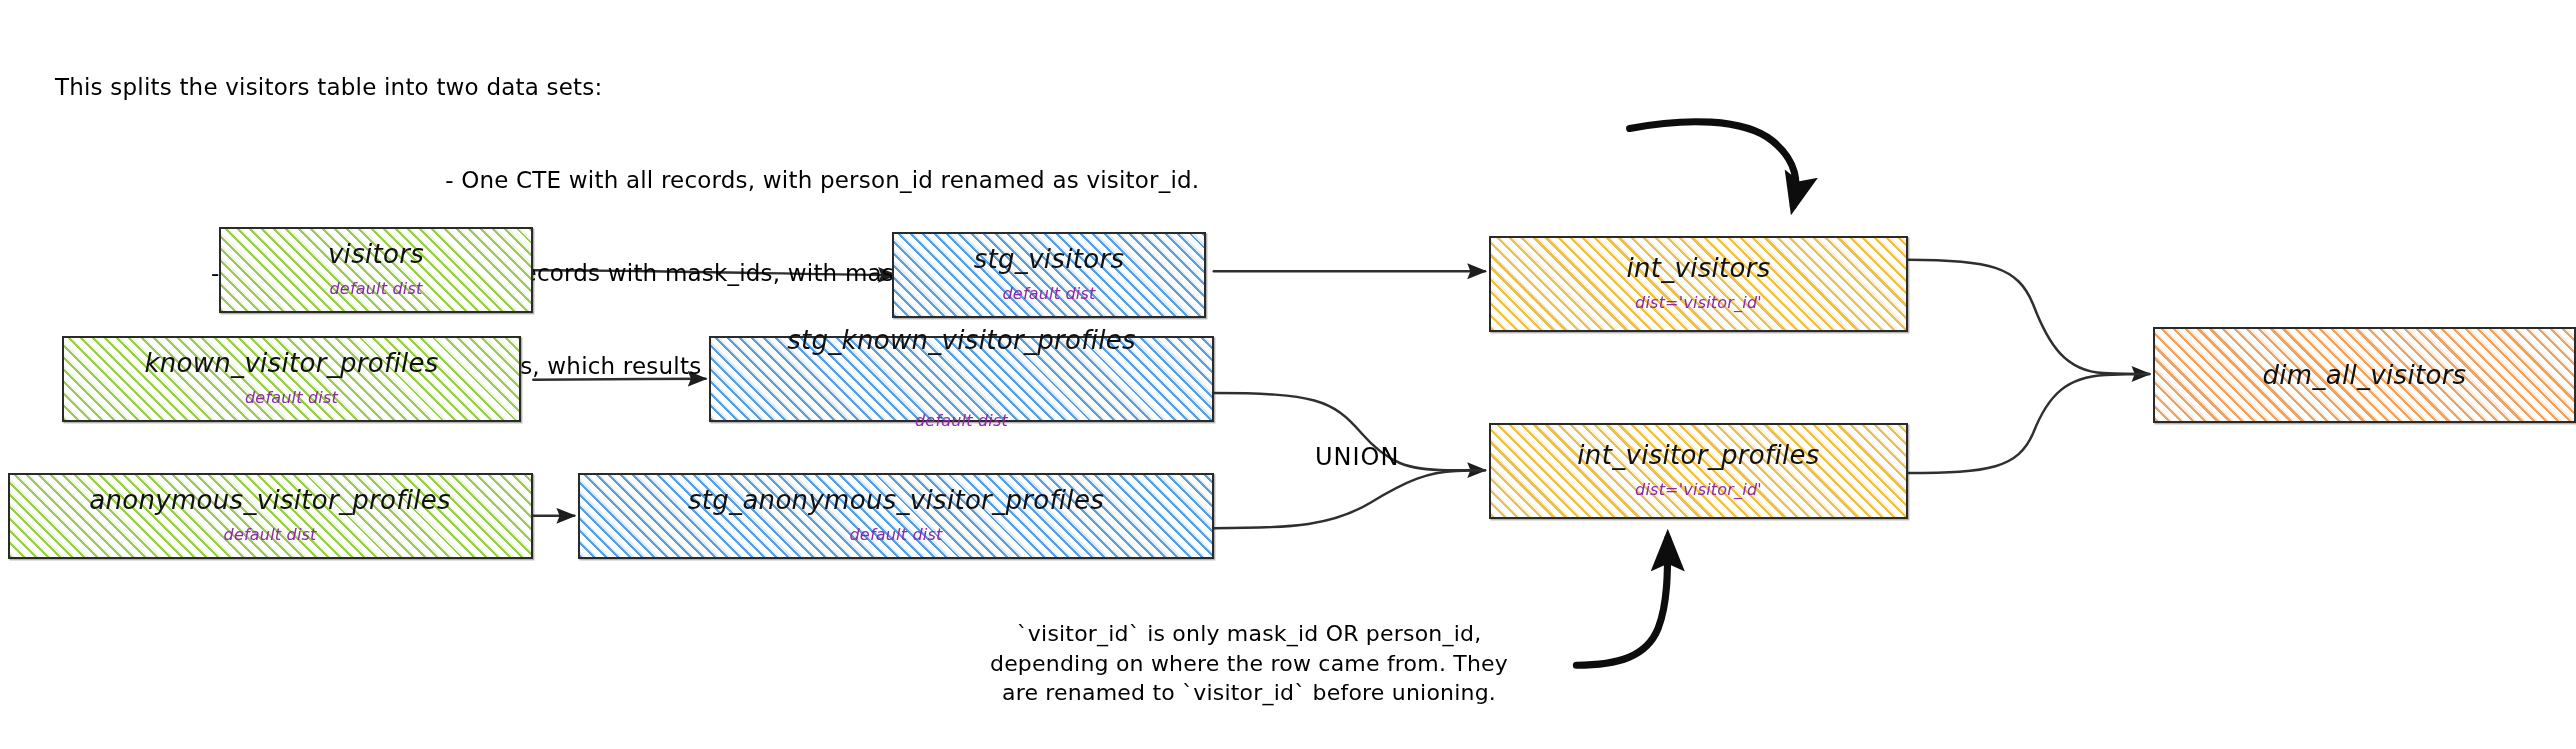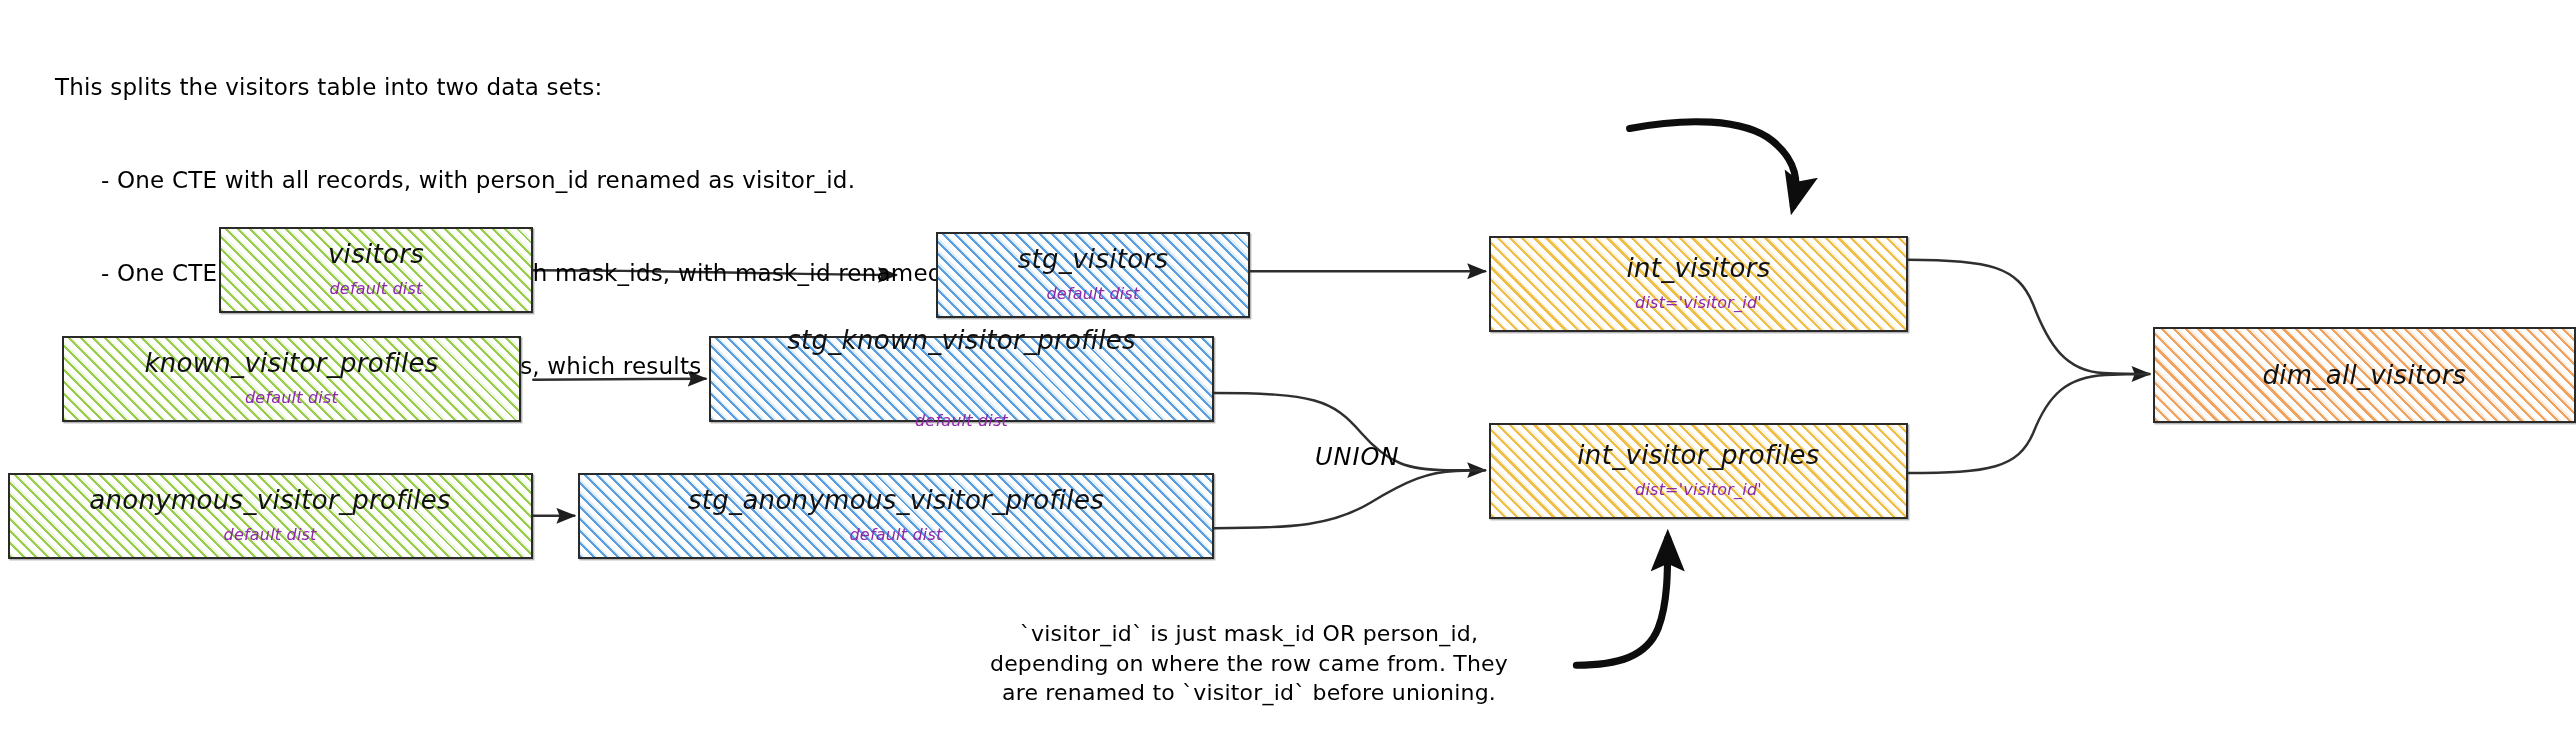--- a/index.html
+++ b/index.html
@@ -28,38 +28,38 @@
   #header-note {
     left: 55px;
     top: 9.5px;
     font-size: 23px;
     line-height: 31px;
   }
   #header-note .l1 { display: block; }
   #header-note .li {
     display: block;
     padding-left: 46px;
+    text-align: right;
   }
   #bottom-note {
     left: 916px;
     top: 619px;
     font-size: 22px;
     line-height: 29.5px;
     text-align: center;
     white-space: normal;
     width: 666px;
   }
   #bottom-note span { display: block; }
 
   #union-label {
     position: absolute;
     left: 1315px;
     top: 443px;
     font-size: 24px;
-    font-style: italic;
     letter-spacing: 1px;
     color: #000;
   }
 
   
   .node {
     position: absolute;
     box-sizing: border-box;
     border: 2.4px solid #2a2a2a;
     display: flex;
@@ -180,41 +180,41 @@
   </svg>
 
   <div class="note" id="header-note">
     <span class="l1">This splits the visitors table into two data sets:</span>
     <span class="li">- One CTE with all records, with person_id renamed as visitor_id.</span>
     <span class="li">- One CTE filtered to only records with mask_ids, with mask_id renamed as visitor_id</span>
     <span class="li">- One CTE to union the two data sets, which results in a grain of one row per profile collected.</span>
   </div>
 
   <div class="note" id="bottom-note">
-    <span>`visitor_id` is just mask_id OR person_id,</span>
+    <span>`visitor_id` is only mask_id OR person_id,</span>
     <span>depending on where the row came from. They</span>
     <span>are renamed to `visitor_id` before unioning.</span>
   </div>
 
   <div id="union-label">UNION</div>
 
   <div id="node-layer">
       <div class="node fill-green" style="left: 219px; top: 227px; width: 314px; height: 86px;">
         <div class="title">visitors</div>
         <div class="sub">default dist</div>
       </div>
       <div class="node fill-green" style="left: 62px; top: 336px; width: 459px; height: 86px;">
         <div class="title">known_visitor_profiles</div>
         <div class="sub">default dist</div>
       </div>
       <div class="node fill-green" style="left: 7.6px; top: 473px; width: 525px; height: 86px;">
         <div class="title">anonymous_visitor_profiles</div>
         <div class="sub">default dist</div>
       </div>
-      <div class="node fill-blue" style="left: 936px; top: 232px; width: 314px; height: 86px;">
+      <div class="node fill-blue" style="left: 892px; top: 232px; width: 314px; height: 86px;">
         <div class="title">stg_visitors</div>
         <div class="sub">default dist</div>
       </div>
       <div class="node fill-blue" style="left: 709px; top: 336px; width: 505px; height: 86px; gap: 45px;">
         <div class="title">stg_known_visitor_profiles</div>
         <div class="sub">default dist</div>
       </div>
       <div class="node fill-blue" style="left: 578px; top: 473px; width: 636px; height: 86px;">
         <div class="title">stg_anonymous_visitor_profiles</div>
         <div class="sub">default dist</div>

